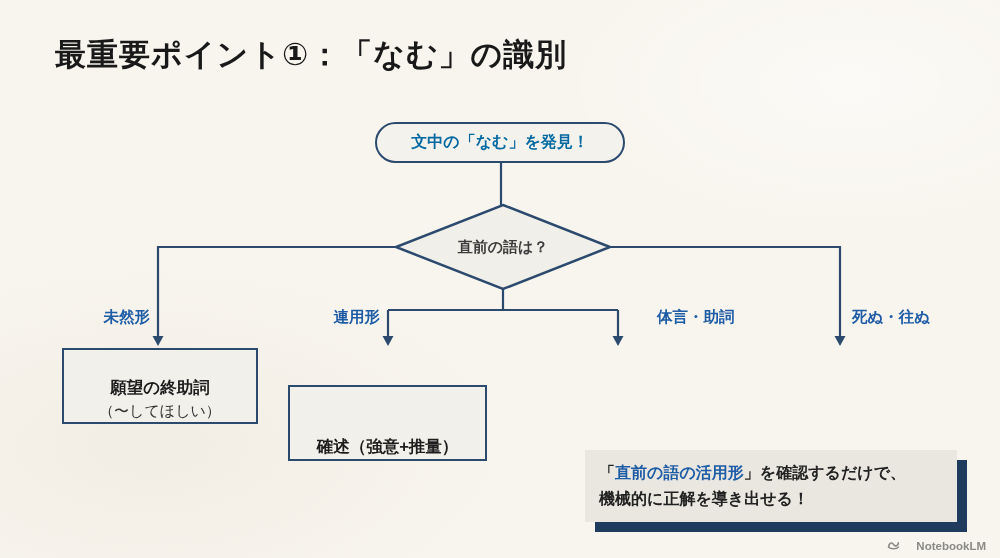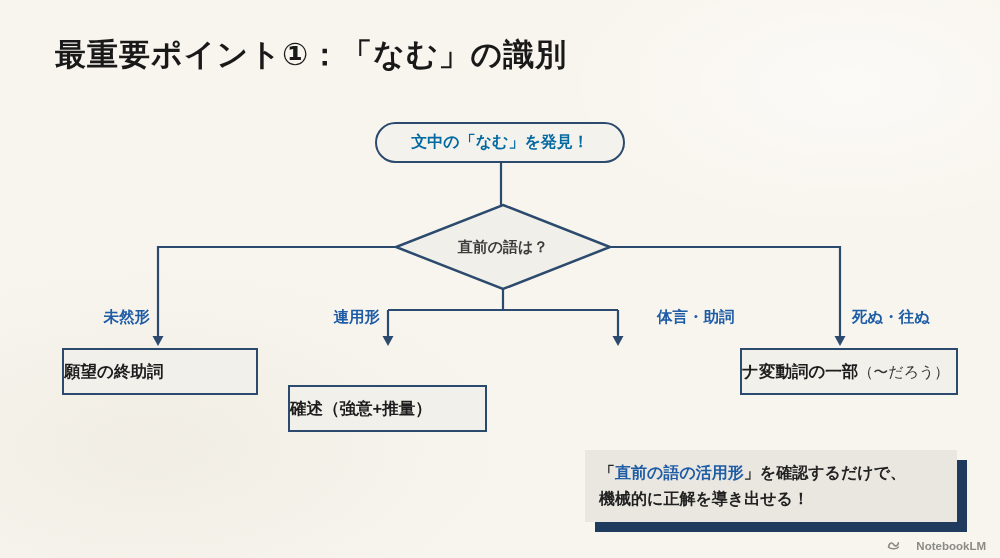--- a/index.html
+++ b/index.html
@@ -31,23 +31,23 @@
   }
   .branch-label{
     position:absolute;top:307px;
     font-size:15.5px;font-weight:bold;color:#1e5ca6;white-space:nowrap;
   }
   .bl-1{left:60px;width:90px;text-align:right;}
   .bl-2{left:290px;width:90px;text-align:right;}
   .bl-3{left:628px;width:140px;text-align:left;margin-left:29px;}
   .bl-4{left:852px;width:120px;text-align:left;}
   .result-box{
-    position:absolute;top:348px;height:47px;box-sizing:border-box;
+    position:absolute;top:348px;height:76px;box-sizing:border-box;
     background:#f2f0ea;border:2.5px solid #2b4a6d;
-    display:flex;flex-direction:row;align-items:center;justify-content:flex-start;
+    display:flex;flex-direction:column;align-items:center;justify-content:flex-end;
     line-height:1.45;
   }
   .rb-1{left:62px;width:196px;}
   .rb-2{left:288px;width:199px;margin-top:37px;}
   .rb-3{left:513px;width:199px;}
   .rb-4{left:740px;width:218px;}
   .box-title{font-size:16.5px;font-weight:bold;color:#1d1d1d;white-space:nowrap;}
   .box-sub{font-size:15px;color:#333;white-space:nowrap;}
   .callout{
     position:absolute;left:585px;top:450px;width:372px;height:72px;
@@ -102,27 +102,24 @@
 
   <div class="decision-label">直前の語は？</div>
 
   <div class="branch-label bl-1">未然形</div>
   <div class="branch-label bl-2">連用形</div>
   <div class="branch-label bl-3">体言・助詞</div>
   <div class="branch-label bl-4">死ぬ・往ぬ</div>
 
   <div class="result-box rb-1">
     <div class="box-title">願望の終助詞</div>
+    <div class="box-sub">（〜してほしい）</div>
   </div>
   <div class="result-box rb-2">
     <div class="box-title">確述（強意+推量）</div>
-  </div>
-  <div class="result-box rb-4">
-    <div class="box-title">ナ変動詞の一部</div>
-    <div class="box-sub">（〜だろう）</div>
   </div>
 
   <div class="callout">
     <div class="callout-line"><span>「</span><span class="hl">直前の語の活用形</span><span>」を確認するだけで、</span></div>
     <div class="callout-line">機械的に正解を導き出せる！</div>
   </div>
 
   <div class="brand">
     <svg width="13" height="13" viewBox="0 0 24 24">
       <path d="M3 15 C3 8, 9 5, 12 10 C15 15, 21 12, 21 7" fill="none" stroke="#8a8a86" stroke-width="3" stroke-linecap="round"></path>

